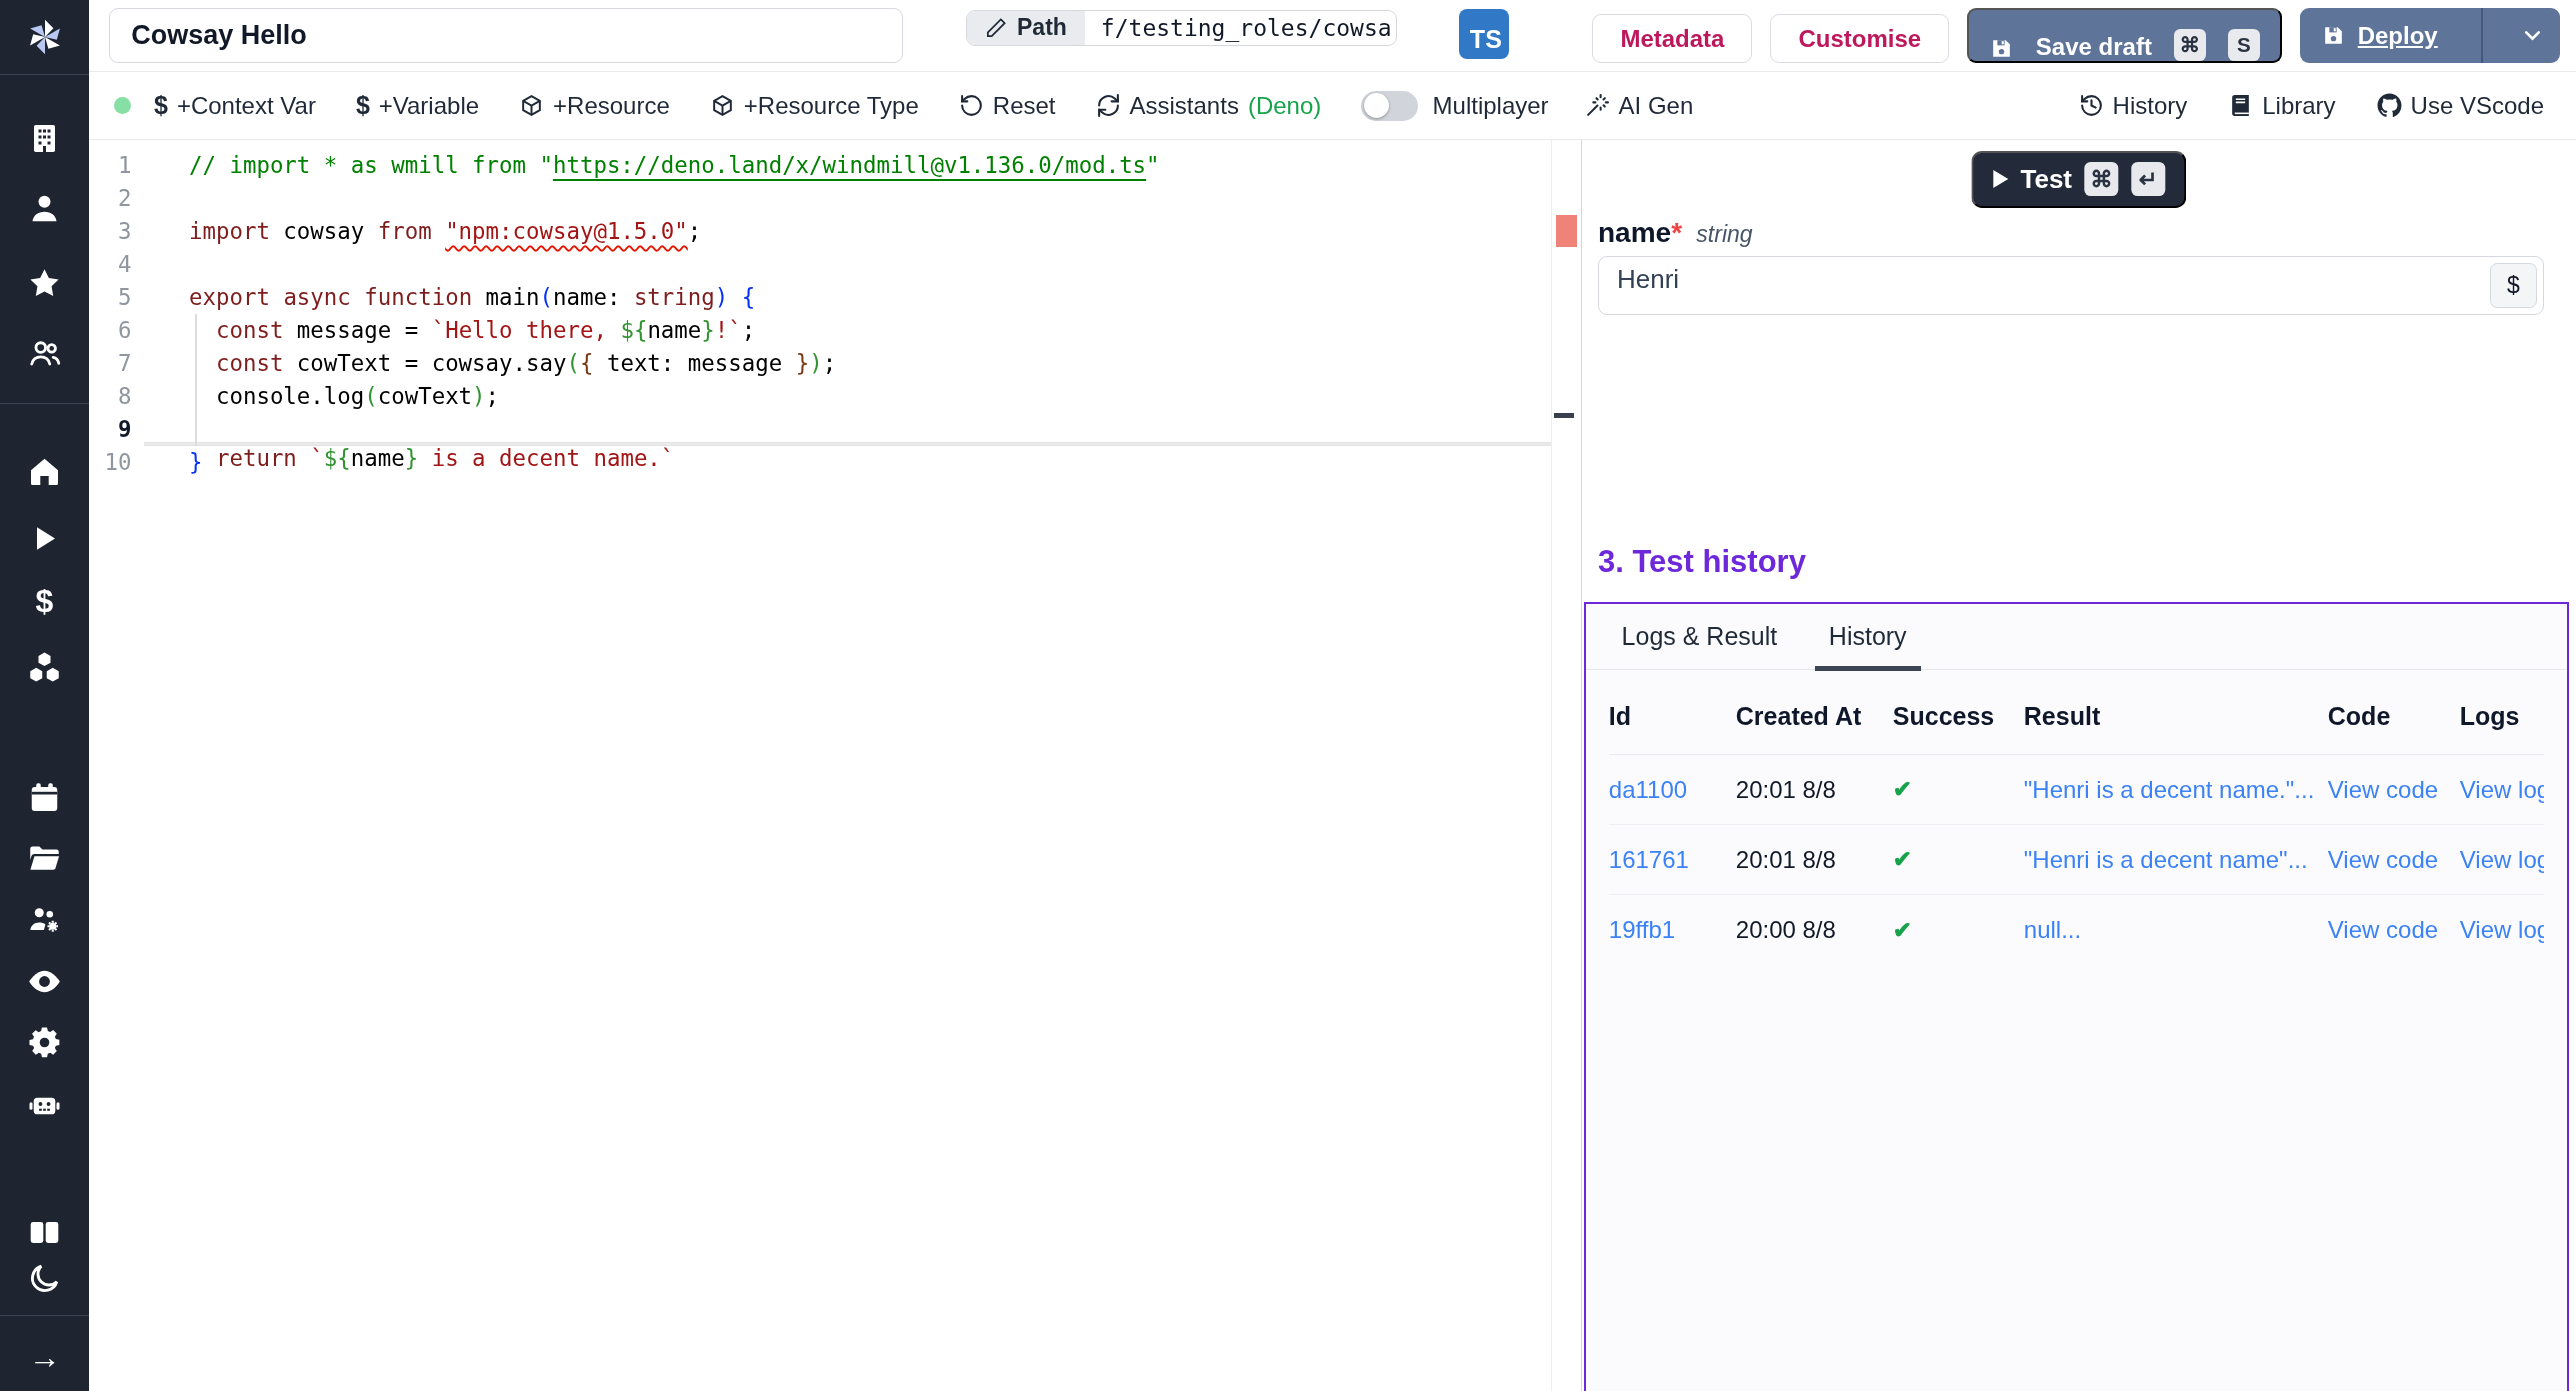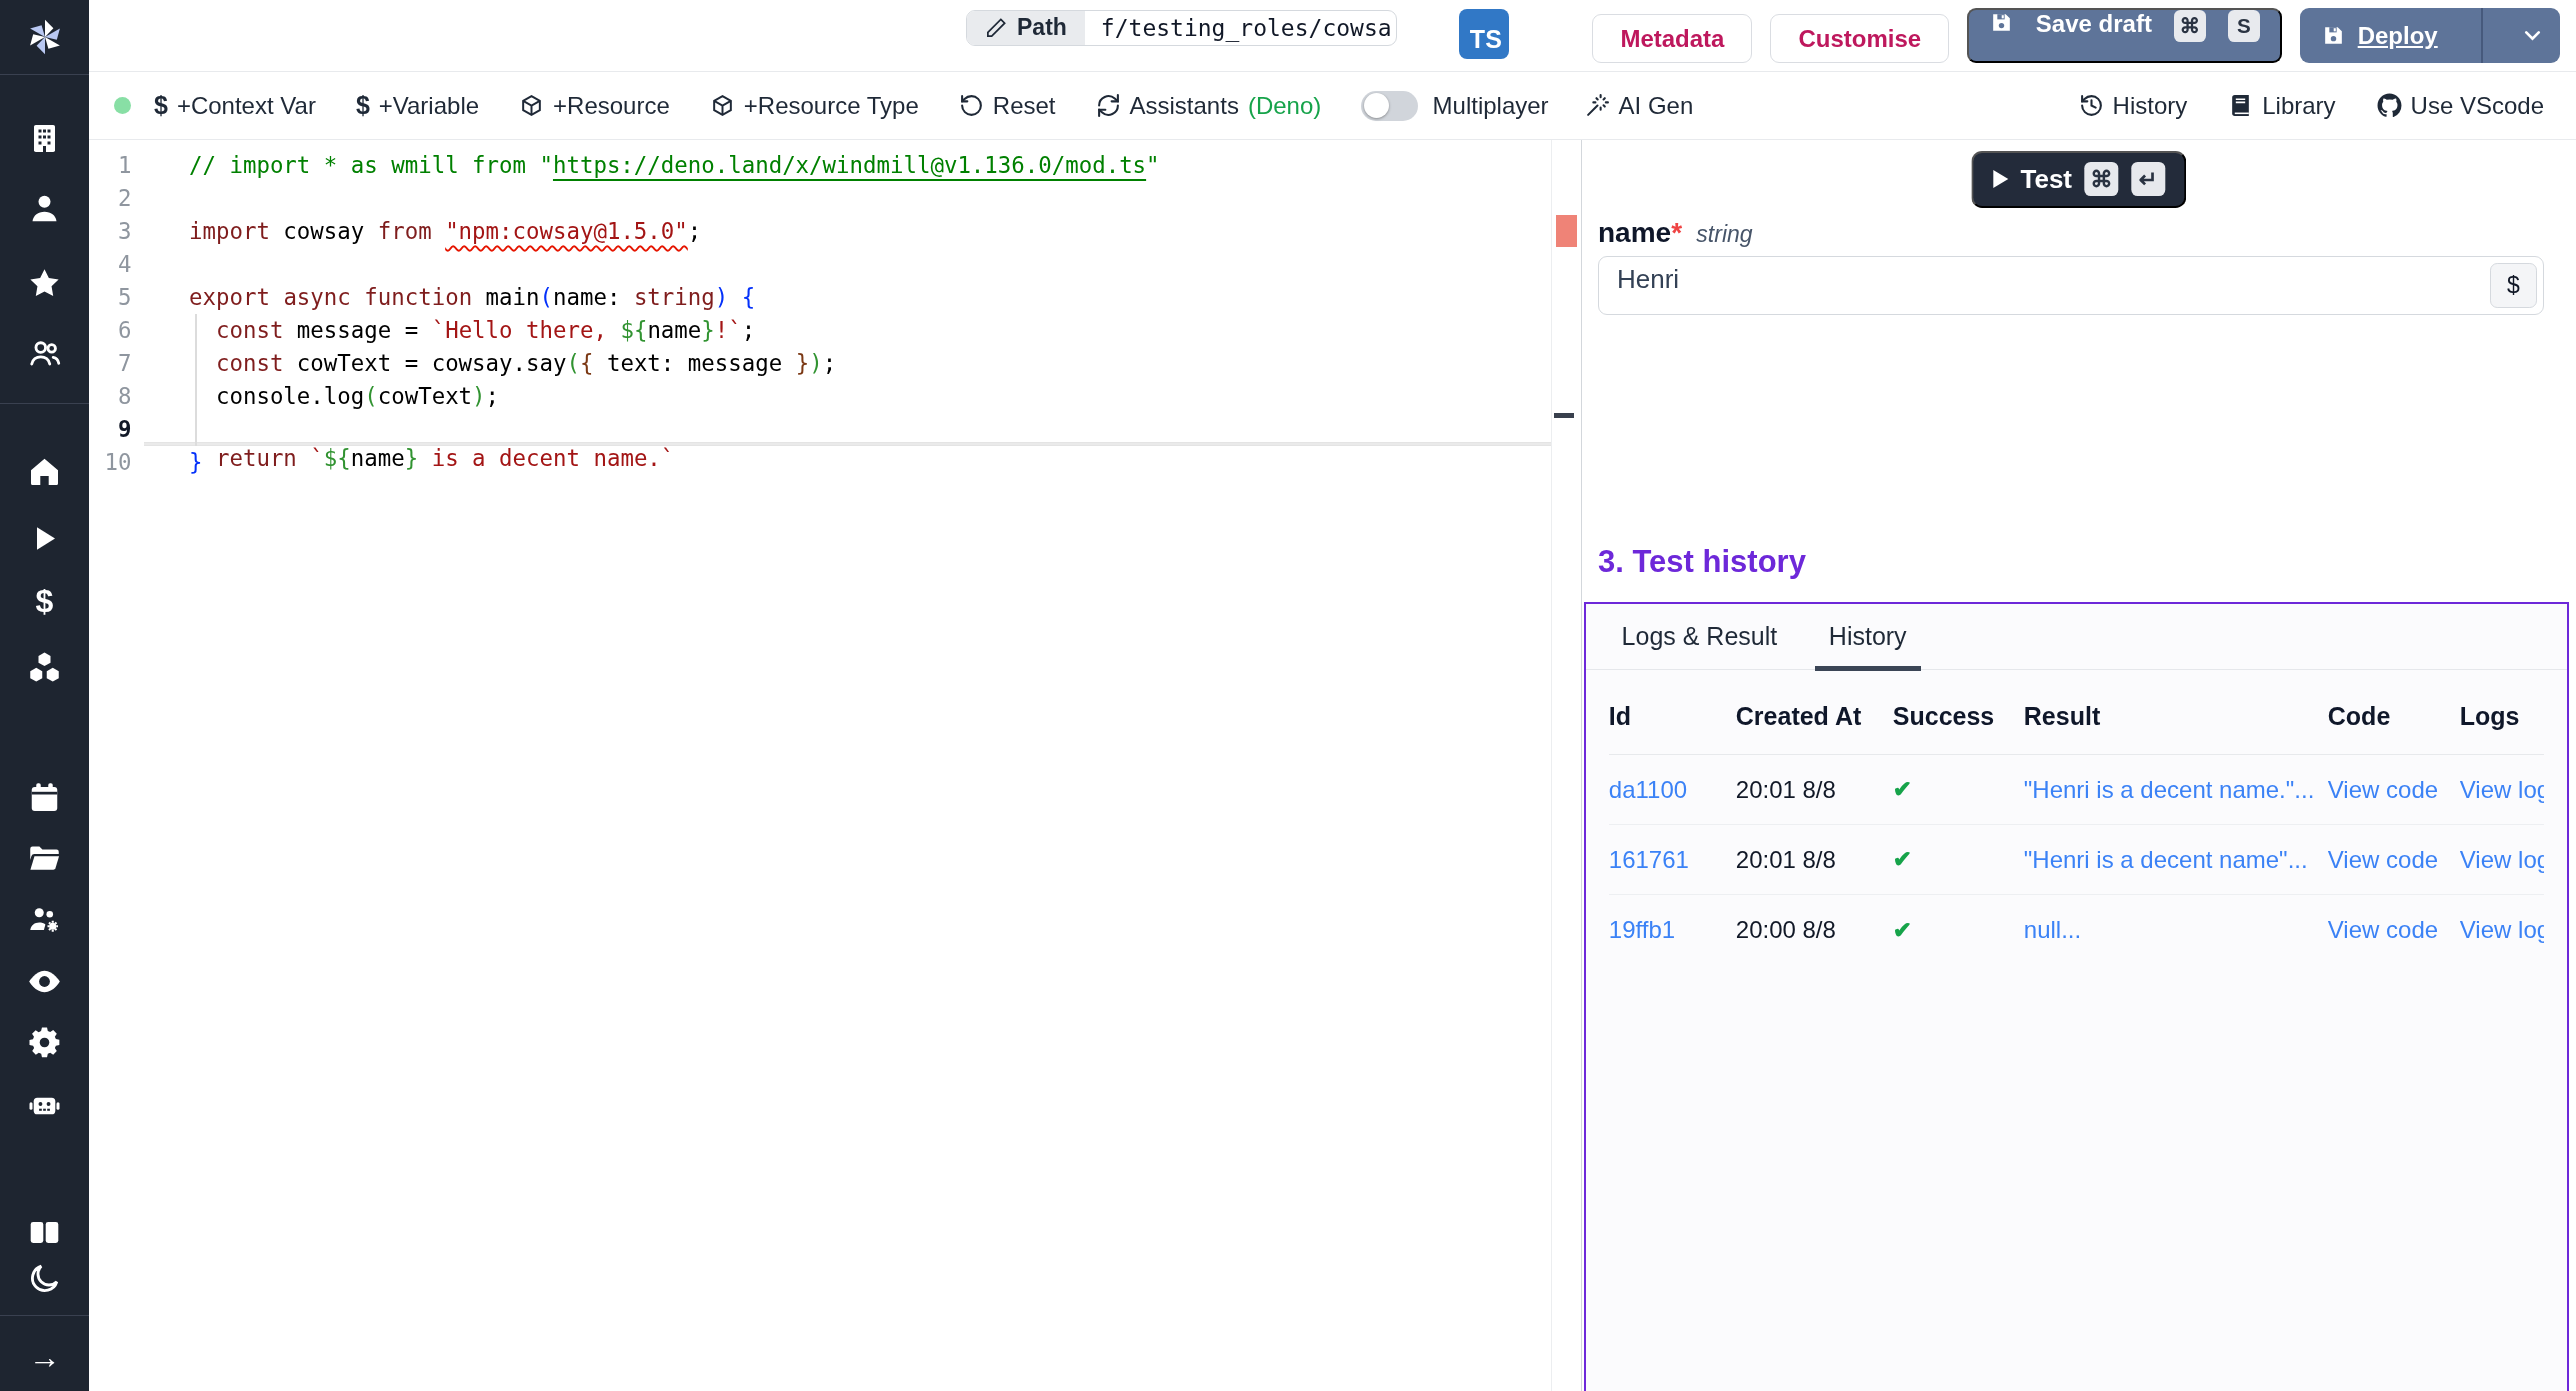--- a/index.html
+++ b/index.html
@@ -30,21 +30,21 @@
                padding:0 18px; font-size:23px; font-weight:700; color:#1f2937; }
   .path-pill svg { width:23px; height:23px; }
   .path-value { display:flex; align-items:center; padding:0 16px; font-family:"DejaVu Sans Mono",monospace;
                 font-size:23px; color:#111827; width:311px; white-space:nowrap; overflow:hidden; }
   .ts-badge { position:absolute; left:1370px; top:9px; width:50px; height:50px; border-radius:8px;
               background:var(--ts-blue,#3178c6); color:#fff; font-weight:700; font-size:25px;
               display:flex; align-items:flex-end; justify-content:flex-end; padding:0 7.2px 5.4px 0; }
   .tb-right { position:absolute; right:16px; top:8px; display:flex; gap:18px; height:55px; }
   .btn-ghost { display:flex; align-items:center; padding:0 27px; background:#fff;
                border:1.8px solid #dadde2; border-radius:9px; font-size:24px; font-weight:600; color:#be185d;margin-top:6px; }
-  .btn-blue { display:flex; align-items:flex-start; gap:22px; background:var(--btn-blue,#5e7499);
+  .btn-blue { display:flex; align-items:flex-end; gap:22px; background:var(--btn-blue,#5e7499);
               border-radius:9px; color:#fff; font-size:24px; font-weight:700; padding:0 19.7px; }
   .btn-blue svg { width:25px; height:25px; }
   .kbd { width:32px; height:32px; border-radius:6.3px; background:#e8eaee; color:#2a3342;
          display:flex; align-items:center; justify-content:center; font-size:20.6px; font-weight:600; }
   .deploy { padding:0; }
   .deploy-main { display:flex; align-items:center; gap:11.6px; padding:0 21.5px; height:100%;text-decoration:underline; }
   .deploy-sep { width:1.8px; height:100%; background:#46597c; }
   .deploy-caret { width:55px; height:100%; display:flex; align-items:center; justify-content:center; }
 
   
@@ -257,20 +257,21 @@
         <path d="M20.2 14.2A8.3 8.3 0 119.8 3.8a6.8 6.8 0 0010.4 10.4z"></path>
       </svg>
   </div>
   <div class="side-div" style="top:1315px"></div>
   <div class="side-ic" style="top:1357px">
     <span style="font-size:32px">→</span>
   </div>
 </aside>
 
 <header class="topbar">
+  <input class="name-input" value="Cowsay Hello" style="">
   <div class="path-group">
     <div class="path-pill">
       <svg viewBox="0 0 24 24" fill="none" stroke="#1f2937" stroke-width="1.8">
           <path d="M16.5 3.5l4 4L7 21H3v-4L16.5 3.5z"></path>
         </svg>
       <span>Path</span>
     </div>
     <div class="path-value">f/testing_roles/cowsa</div>
   </div>
   <div class="ts-badge">TS</div>

